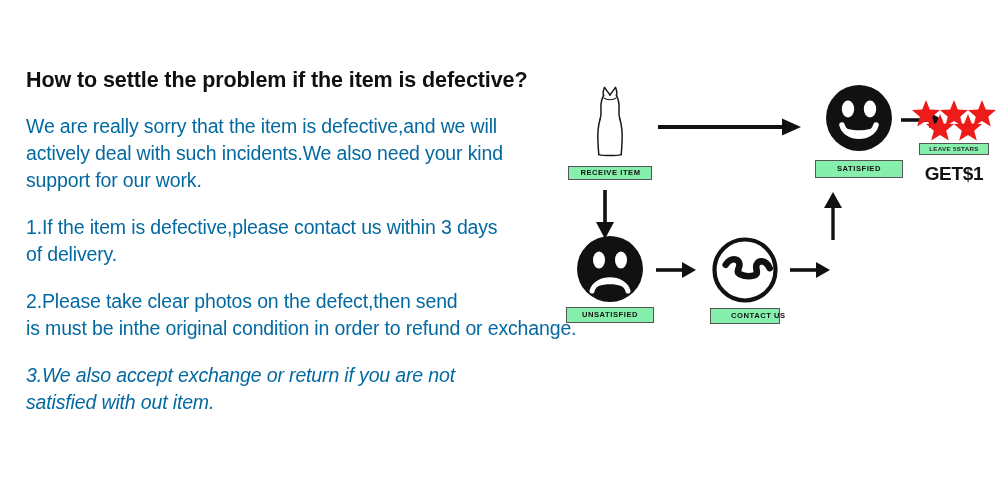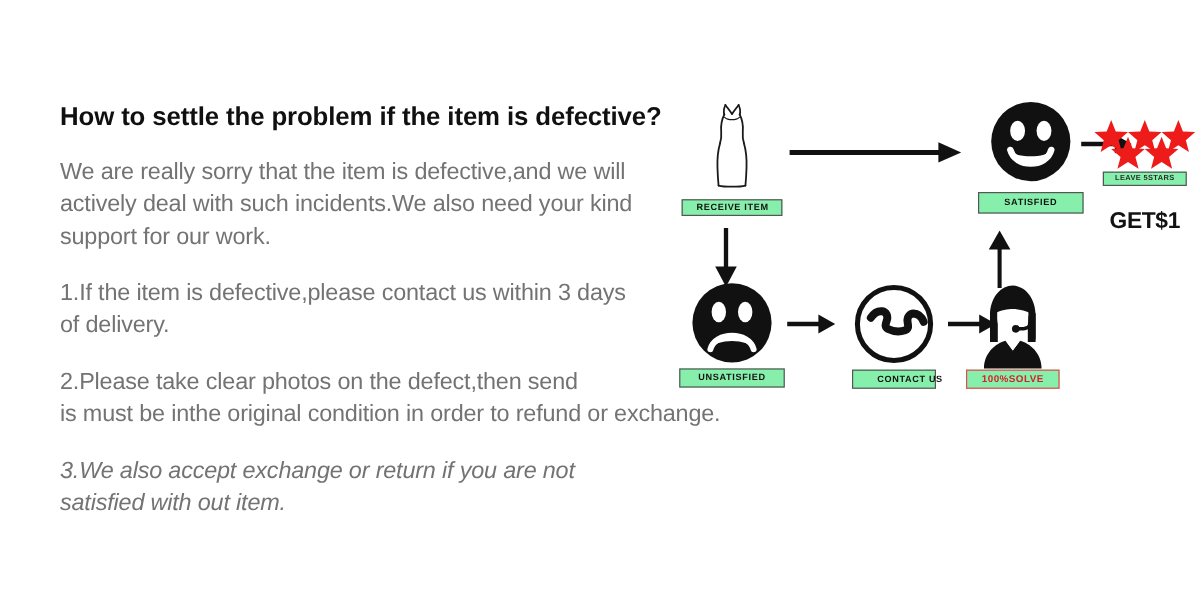--- a/index.html
+++ b/index.html
@@ -14,37 +14,36 @@
     overflow: hidden;
     font-family: "Liberation Sans", sans-serif;
     color: #0d0d0d;
     -webkit-font-smoothing: antialiased;
   }
 
   
   .text-col {
     position: absolute;
     left: 26px;
-    top: 85px;
+    top: 68px;
     width: 640px;
-    margin-left: 24px;
   }
   .heading {
     font-size: 21.5px;
     font-weight: bold;
     letter-spacing: -0.1px;
     line-height: 1.2;
     margin: 0 0 19px 0;
     color: #101010;
   }
   .para {
     font-size: 19.5px;
     line-height: 27px;
     margin: 0 0 20px 0;
-    color: #737373;
+    color: #0369a1;
     letter-spacing: -0.15px;
   }
   .para:last-child { margin-bottom: 0; font-style: italic; }
   .para .ln { display: block; white-space: nowrap; }
 
   
   .diagram {
     position: absolute;
     left: 548px;
     top: 72px;
@@ -188,21 +187,21 @@
 
         <polygon points="15,2 18.8,11.6 29,12.1 21.2,18.8 23.8,28.6 15,23 6.2,28.6 8.8,18.8 1,12.1 11.2,11.6"></polygon>
         <polygon points="43,2 46.8,11.6 57,12.1 49.2,18.8 51.8,28.6 43,23 34.2,28.6 36.8,18.8 29,12.1 39.2,11.6"></polygon>
         <polygon points="71,2 74.8,11.6 85,12.1 77.2,18.8 79.8,28.6 71,23 62.2,28.6 64.8,18.8 57,12.1 67.2,11.6"></polygon>
 
         <polygon points="29,16 32.8,25.6 43,26.1 35.2,32.8 37.8,42.6 29,37 20.2,42.6 22.8,32.8 15,26.1 25.2,25.6"></polygon>
         <polygon points="57,16 60.8,25.6 71,26.1 63.2,32.8 65.8,42.6 57,37 48.2,42.6 50.8,32.8 43,26.1 53.2,25.6"></polygon>
       </g>
     </svg>
     <div class="chip tiny" style="width:70px; margin:0 auto;">LEAVE 5STARS</div>
-    <div class="get-text" style="text-align:center; margin-top:20px;">GET$1</div>
+    <div class="get-text" style="text-align:center; margin-top:9px;">GET$1</div>
   </div>
 
   <div class="node" style="left:8px; top:160px; width:108px;">
     <svg class="ic" width="108" height="78" viewBox="0 0 108 78" style="margin:0 auto; display:block;">
       <circle cx="54" cy="37" r="33" fill="#111111"></circle>
       <ellipse cx="43" cy="28" rx="6.0" ry="8.6" fill="#ffffff"></ellipse>
       <ellipse cx="65" cy="28" rx="6.0" ry="8.6" fill="#ffffff"></ellipse>
       <path d="M36 59 C40 44 68 44 72 59 C68 50 40 50 36 59 Z" fill="#ffffff"></path>
       <path d="M36 59 C40 44 68 44 72 59" fill="none" stroke="#ffffff" stroke-width="5" stroke-linecap="round"></path>
     </svg>
@@ -233,40 +232,14 @@
   <svg class="arrow" style="left:241px; top:188px;" width="42" height="20" viewBox="0 0 42 20">
     <line x1="1" y1="10" x2="29" y2="10" stroke="#111" stroke-width="3.6"></line>
     <polygon points="27,2 41,10 27,18" fill="#111"></polygon>
   </svg>
 
   <svg class="arrow" style="left:273px; top:120px;" width="24" height="48" viewBox="0 0 24 48">
     <line x1="12" y1="14" x2="12" y2="48" stroke="#111" stroke-width="3.4"></line>
     <polygon points="12,0 21,16 3,16" fill="#111"></polygon>
   </svg>
 
-  <div class="node" style="left:242px; top:163px; width:108px;">
-    <svg class="ic" width="108" height="74" viewBox="0 0 108 74" style="margin:0 auto; display:block;">
-      <g fill="#111111">
-
-        <path d="M35 28 C35 12.5 44.5 3 54 3 C63.5 3 73 12.5 73 28
-                 L73 48 L68 48 L68 30 L40 30 L40 48 L35 48 Z"></path>
-        <rect x="35" y="26" width="6.5" height="24"></rect>
-        <rect x="66.5" y="26" width="6.5" height="24"></rect>
-
-        <path d="M41 24 C41 14 46.5 8.5 54 8.5 C61.5 8.5 67 14 67 24
-                 L67 30 C67 39 61.5 45 54 45 C46.5 45 41 39 41 30 Z" fill="#ffffff"></path>
-
-        <path d="M39 26 C39 13 45.5 6 54 6 C62.5 6 69 13 69 26
-                 C64 23.5 58 22.5 54 22.5 C50 22.5 44 23.5 39 26 Z"></path>
-
-        <path d="M67 28 C67 28 70.5 31 70.5 35 C70.5 38.5 66 40.5 60.5 40.5
-                 L58 40.5 L58 37.5 L60.5 37.5 C64 37.5 67 36.5 67 34.5 Z"></path>
-        <circle cx="56.5" cy="39" r="3.2"></circle>
-
-        <path d="M30 72 C30 59 40 51 48 49 L54 57 L60 49 C68 51 78 59 78 72 Z"></path>
-
-        <path d="M48 49 L54 57 L60 49 L54 52 Z" fill="#ffffff"></path>
-      </g>
-    </svg>
-    <div class="chip red" style="width:78px; margin:-1px auto 0;">100%SOLVE</div>
-  </div>
 
 </div>
 
 </body></html>

